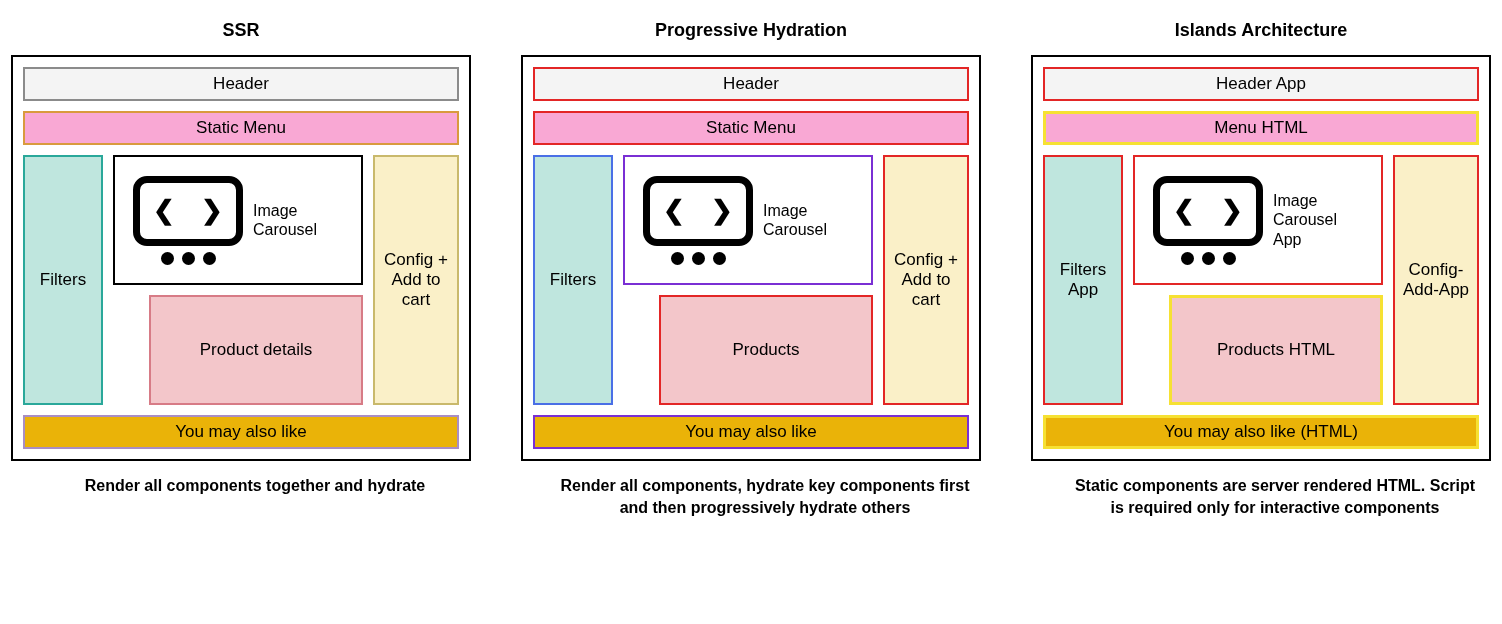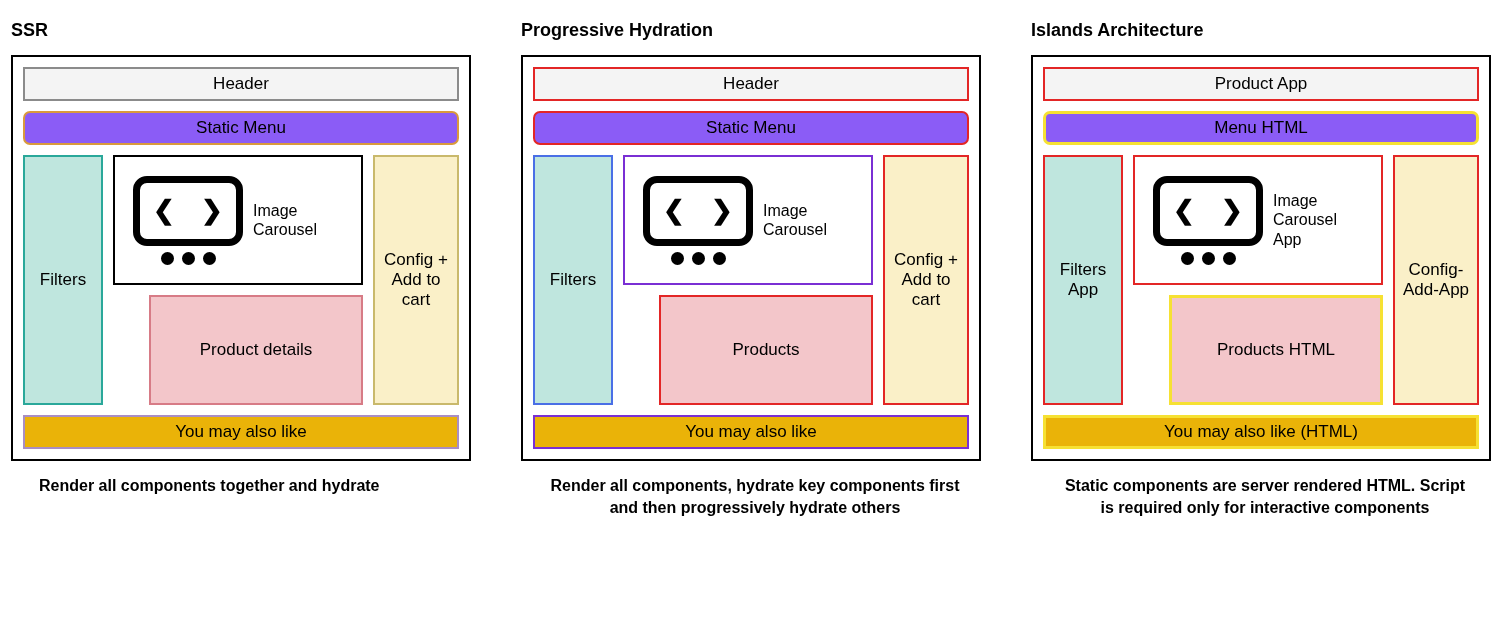--- a/index.html
+++ b/index.html
@@ -13,21 +13,21 @@
   .wrap {
     display: flex;
     gap: 50px;
     justify-content: center;
     align-items: flex-start;
   }
   .col {
     width: 460px;
     display: flex;
     flex-direction: column;
-    align-items: flex-start;
+    align-items: center;
   }
   .title {
     font-weight: 700;
     font-size: 18px;
     margin-bottom: 14px;
     text-align: center;
   }
   .panel {
     border: 2px solid #000;
     width: 100%;
@@ -38,21 +38,21 @@
   }
   .box {
     display: flex;
     align-items: center;
     justify-content: center;
     font-size: 17px;
     padding: 0;
     text-align: center;
   }
   .header  { background:#f4f4f4; }
-  .menu    { background:#8b5cf6;border-radius:7px; }
+  .menu    { background:#f9a8d4; }
   .filters { background:#bfe6de; }
   .carousel{ background:#fff; }
   .products{ background:#f3c6ca; }
   .config  { background:#faf0c8; }
   .footer  { background:#eab308; }
 
   
   .b-gray   { border:2px solid #8b8b8b; }
   .b-orange { border:2px solid #d99a3d; }
   .b-teal   { border:2px solid #2aa89a; }
@@ -171,21 +171,21 @@
         <div class="box config b-red">Config + Add to cart</div>
       </div>
       <div class="box footer b-purple">You may also like</div>
     </div>
     <div class="caption">Render all components, hydrate key components first and then progressively hydrate others</div>
   </div>
 
   <div class="col">
     <div class="title">Islands Architecture</div>
     <div class="panel">
-      <div class="box header b-red">Product App</div>
+      <div class="box header b-red">Header App</div>
       <div class="box menu b-yellow">Menu HTML</div>
       <div class="mid">
         <div class="box filters b-red">Filters App</div>
         <div class="center">
           <div class="box carousel b-red">
             <div class="carousel-icon">
               <div class="screen">
                 <span class="chev">❮</span>
                 <span class="chev">❯</span>
               </div>

